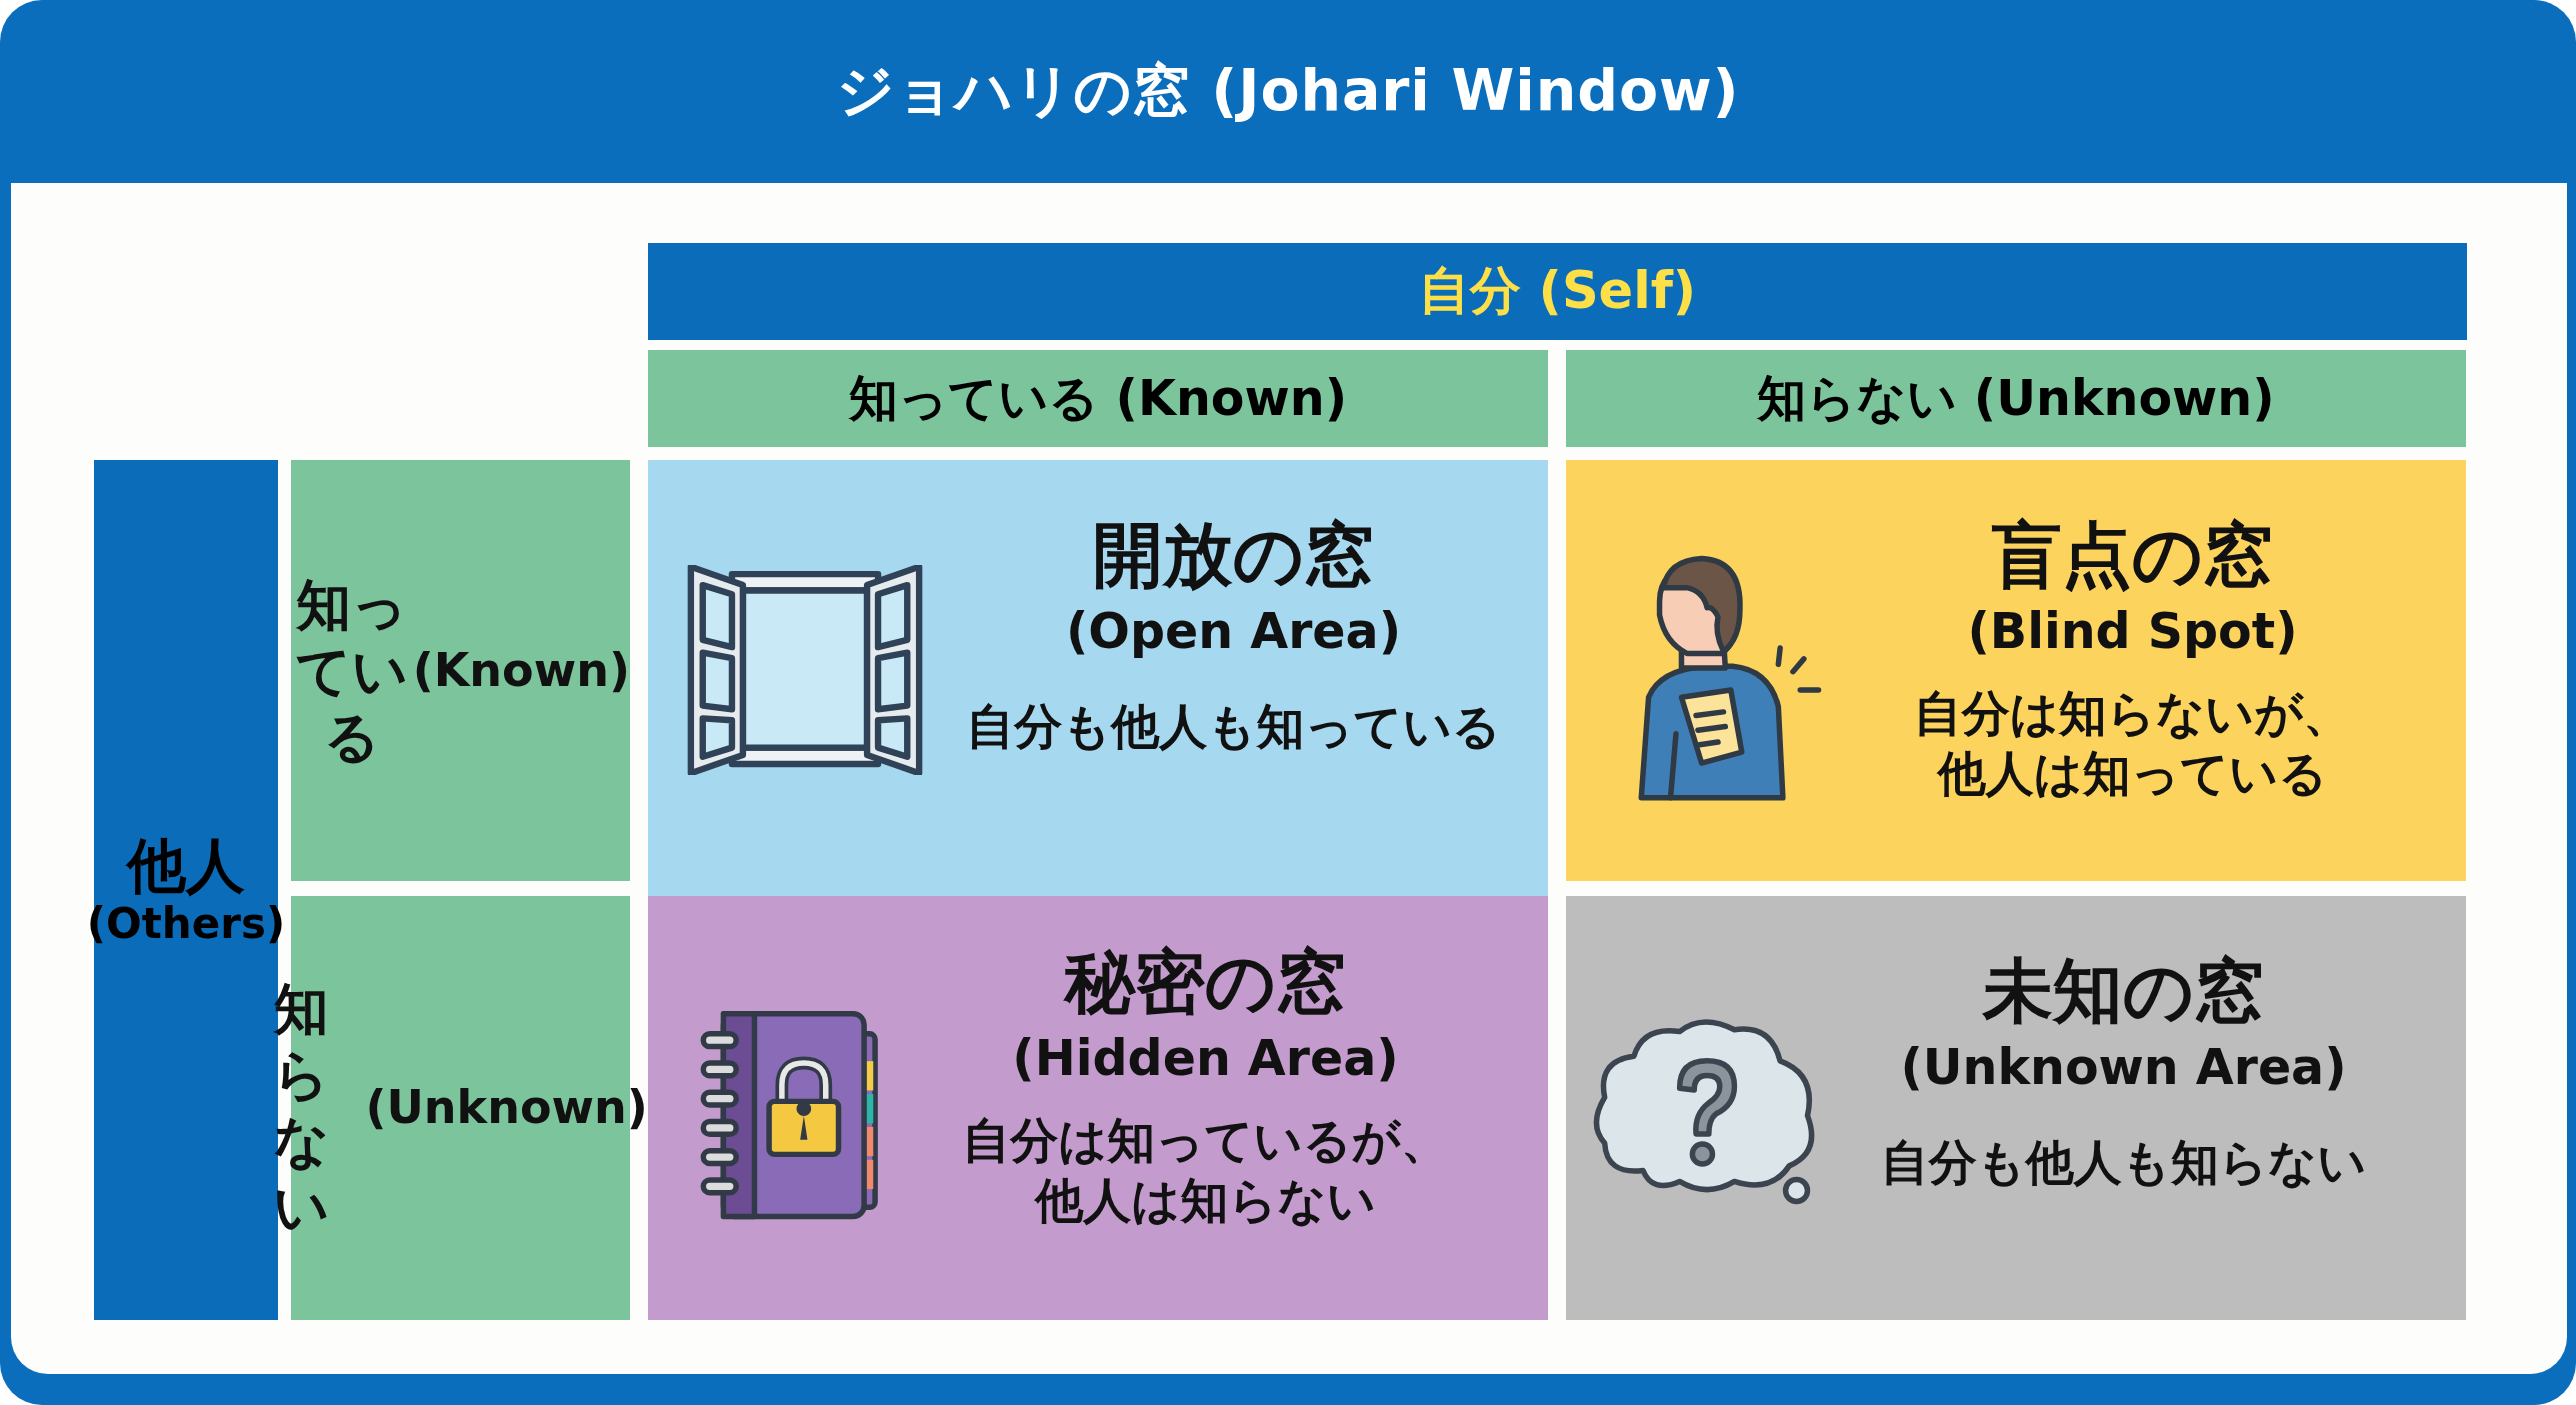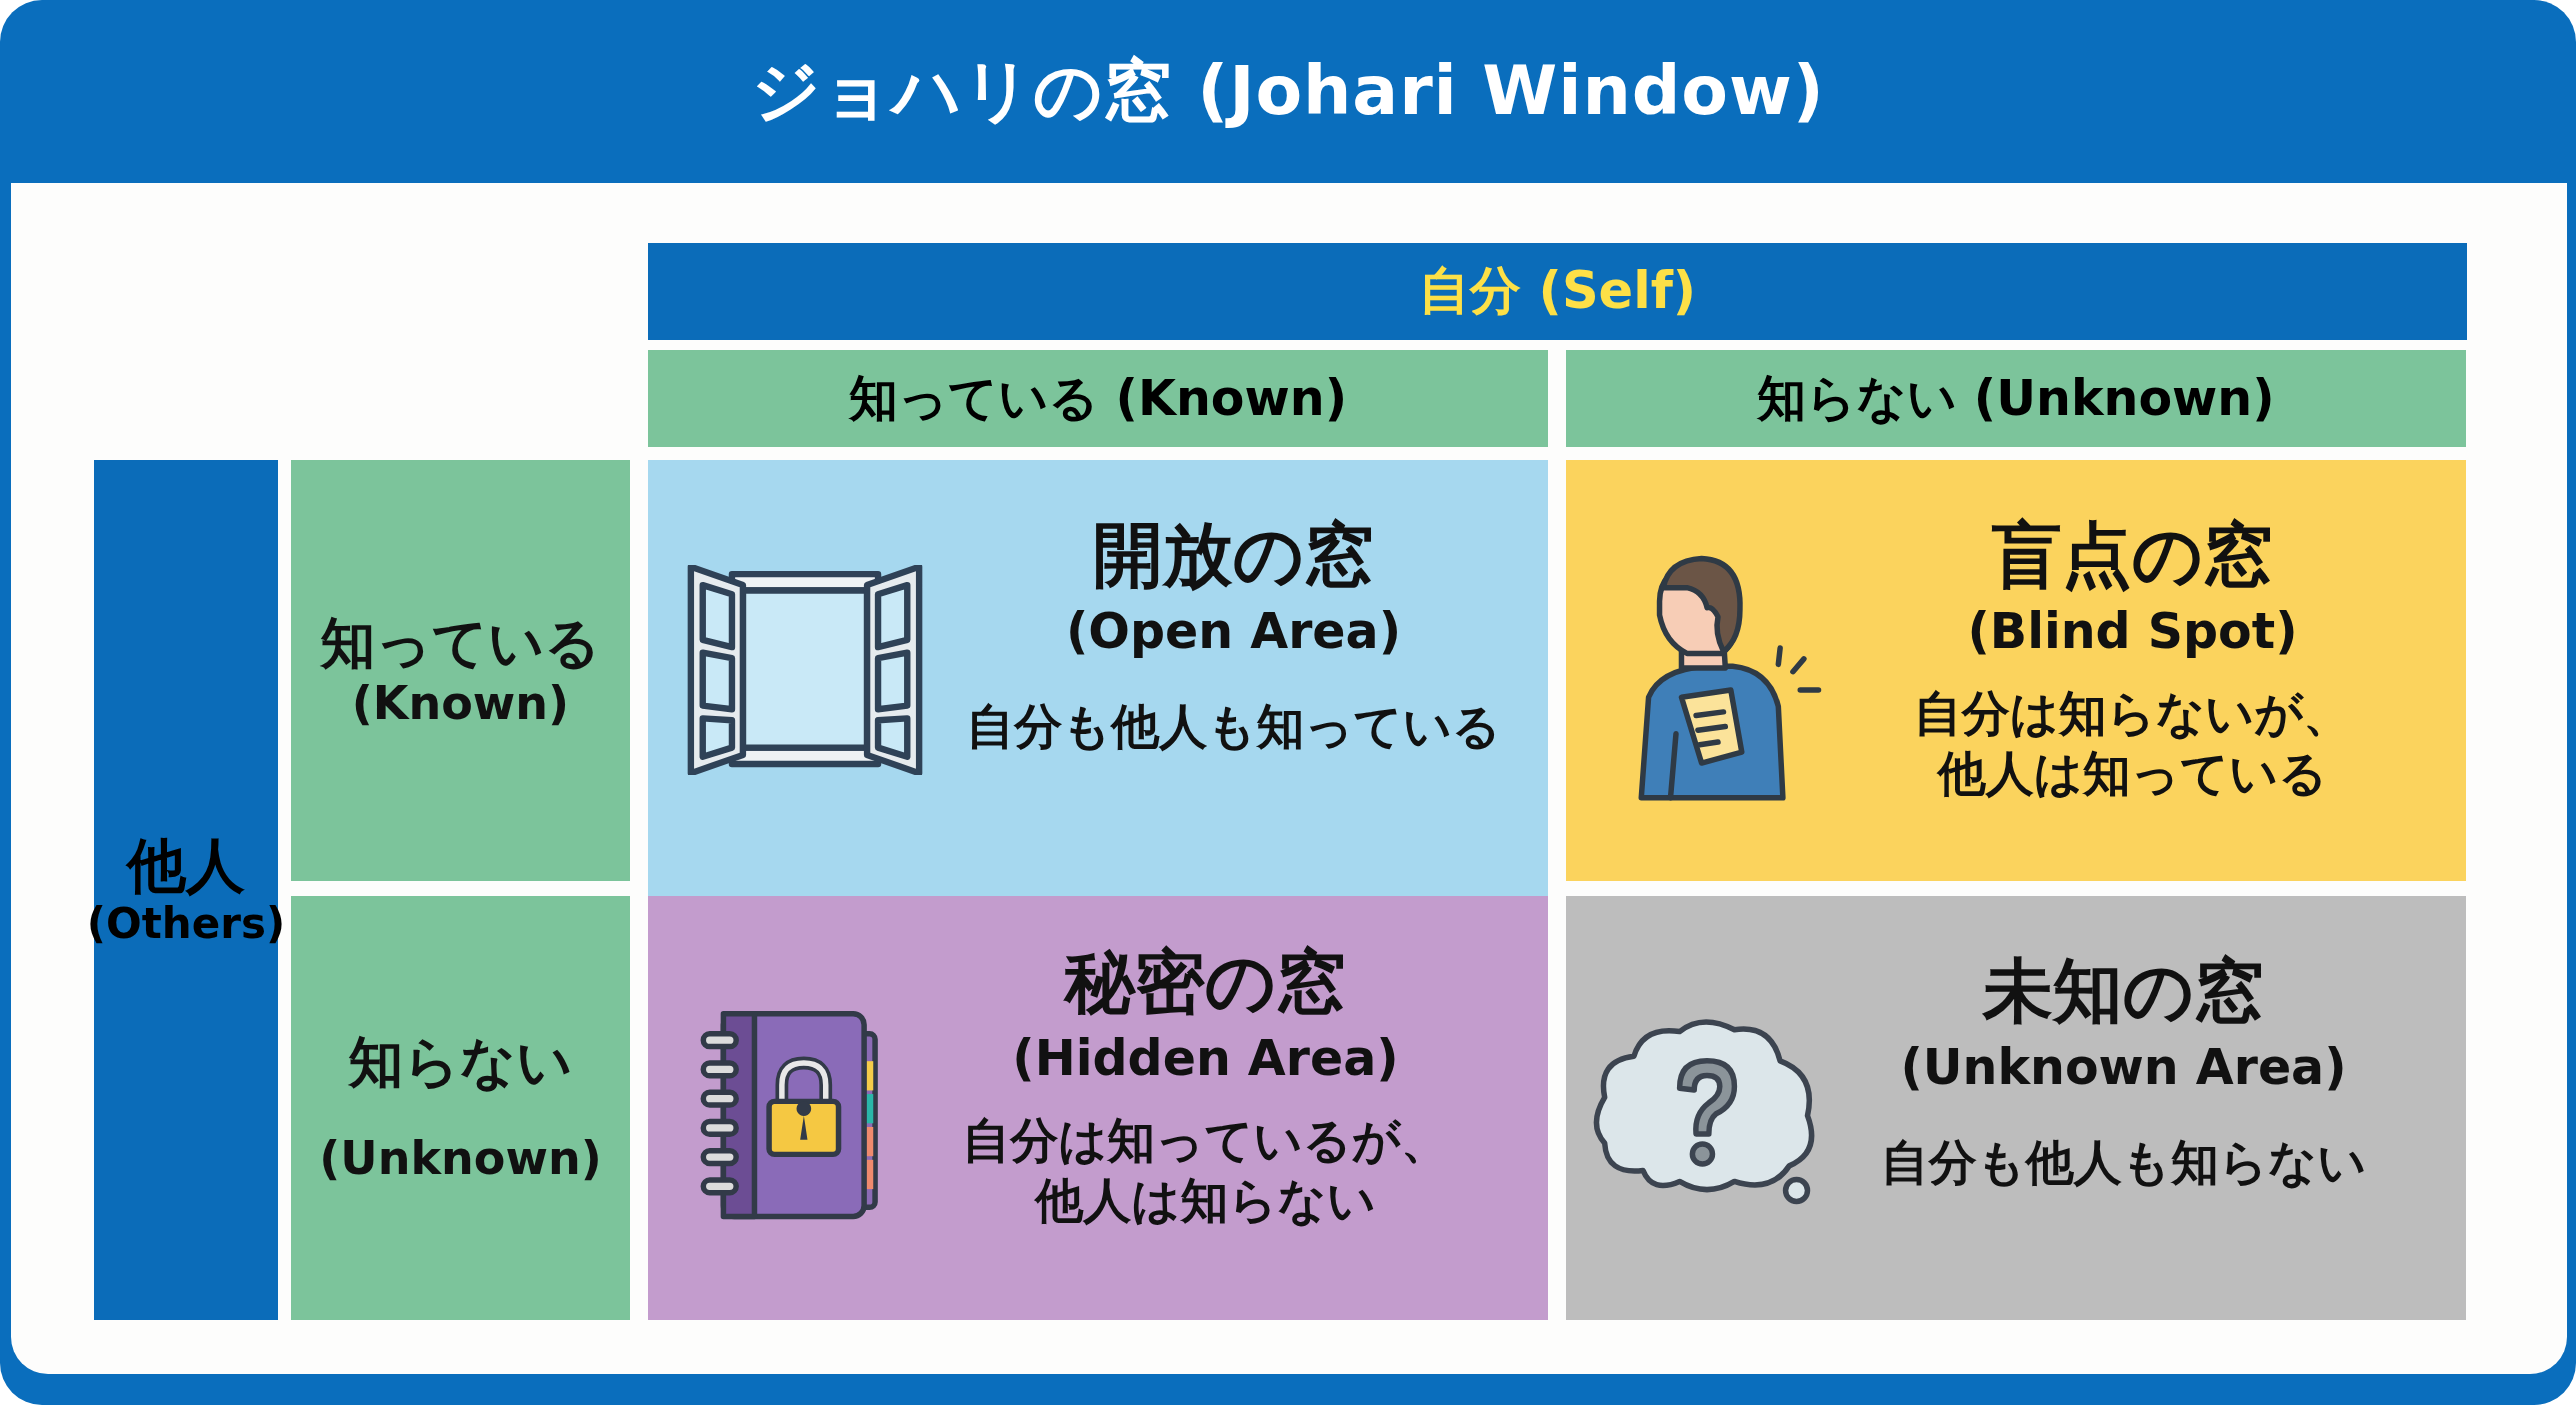--- a/index.html
+++ b/index.html
@@ -8,21 +8,21 @@
     background:#ffffff;
     font-family:"DejaVu Sans","Liberation Sans",sans-serif;
   }
   .frame {
     position:absolute; left:0; top:0; width:2576px; height:1405px;
     background:#0a6ebd; border-radius:42px;
   }
   .title {
     position:absolute; left:0; top:0; width:2576px; height:183px;
     display:flex; align-items:center; justify-content:center;
-    color:#ffffff; font-weight:bold; font-size:68px; letter-spacing:0.9px;
+    color:#ffffff; font-weight:bold; font-size:57px; letter-spacing:0.9px;
   }
   .panel {
     position:absolute; left:11px; top:183px; width:2556px; height:1191px;
     background:#fdfdfc; border-radius:0 0 37px 37px;
   }
   .abs { position:absolute; box-sizing:border-box; }
   .self-bar {
     left:648px; top:243px; width:1819px; height:97px;
     background:#0b6cb9; color:#fde047; font-weight:bold; font-size:51px;
     display:flex; align-items:center; justify-content:center;
@@ -35,21 +35,21 @@
   .others {
     left:94px; top:460px; width:184px; height:860px;
     background:#0b6cb9; color:#000000; font-weight:bold;
     display:flex; flex-direction:column; align-items:center; justify-content:center;
     text-align:center;
   }
   .others .jp { font-size:59px; line-height:1.15; }
   .others .en { font-size:42px; line-height:1.15; }
   .rowhdr {
     left:291px; width:339px; background:#7cc49b; color:#111;
-    font-weight:bold; display:flex; flex-direction:column;
+    font-weight:bold; display:flex; flex-direction:row;
     align-items:center; justify-content:center; text-align:center;
   }
   .rowhdr .jp { font-size:55px; line-height:1.2; }
   .rowhdr .en { font-size:46px; line-height:1.2; }
   .quad { display:flex; align-items:center; }
   .quad .icon { position:absolute; }
   .quad .txt {
     position:absolute; text-align:center; color:#111; font-weight:bold;
   }
   .quad .t1 { font-size:70px; line-height:1.1; }

